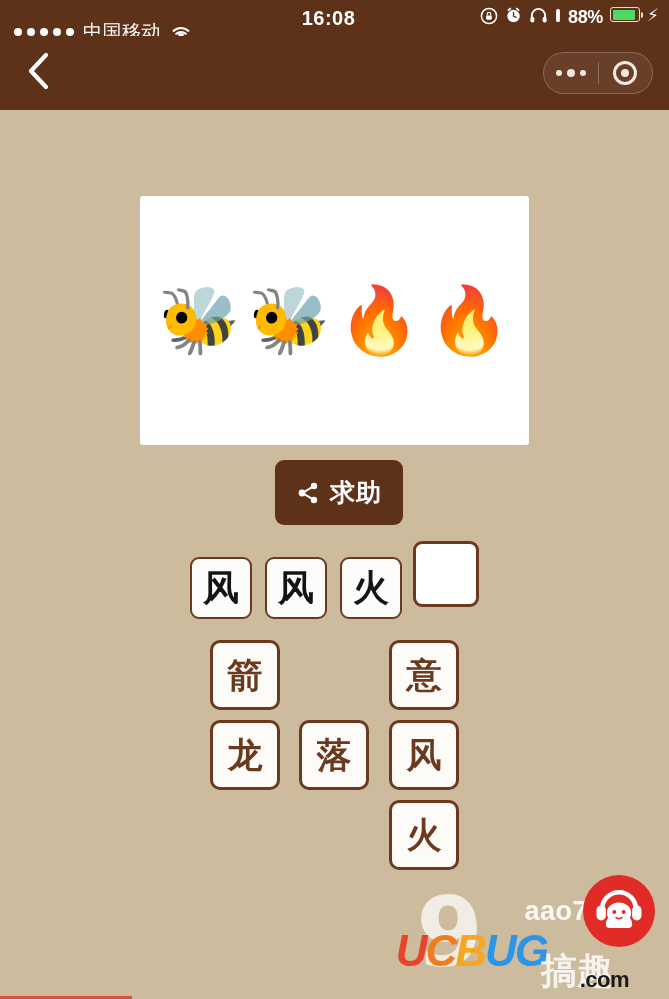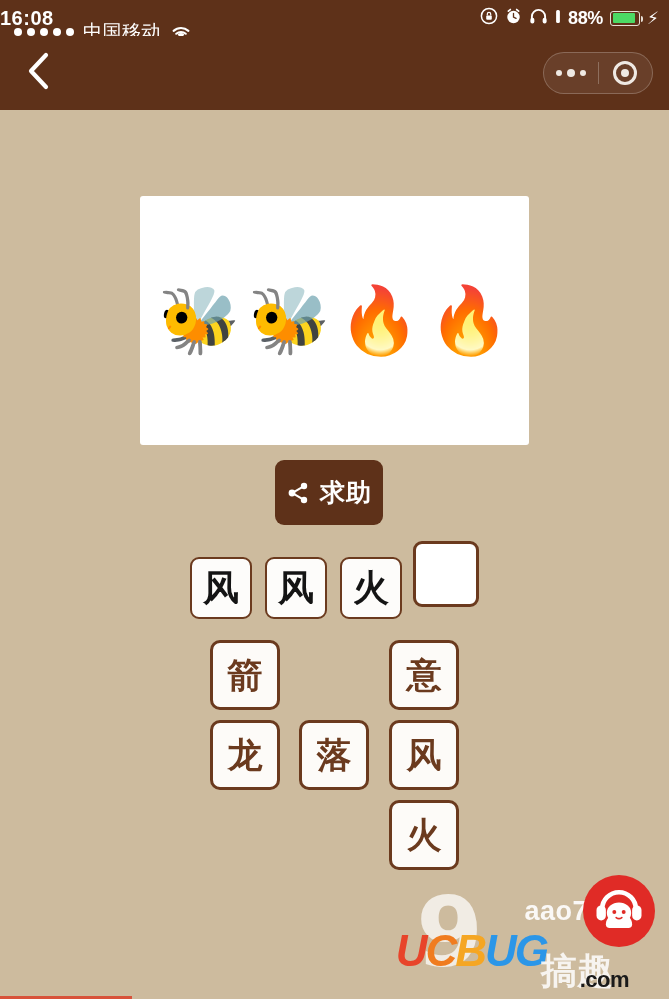--- a/index.html
+++ b/index.html
@@ -49,30 +49,30 @@
     font-size: 19px;
     letter-spacing: .5px;
     color: #fff;
     white-space: nowrap;
   }
   .wifi-ico { width: 22px; height: 16px; position: relative; display:block; }
 
   .sb-center {
     position: absolute;
     left: 0; right: 12px;
-    text-align: left;
+    text-align: center;
     font-size: 20px;
     font-weight: bold;
     letter-spacing: .5px;
   }
   .sb-right {
     position: absolute;
     right: 10px;
     display: flex;
-    align-items: center;
+    align-items: flex-start;
     gap: 7px;
   }
   .sb-pct { font-size: 18px; font-weight: bold; letter-spacing: -.3px; }
   .battery {
     width: 30px; height: 15px;
     border: 1.6px solid #e7ded6;
     border-radius: 3px;
     position: relative;
     padding: 1.5px;
   }
@@ -190,21 +190,21 @@
     font-size: 66px;
     line-height: 1;
     font-family: "DejaVu Sans", sans-serif;
     user-select: none;
   }
 
   
   .help-btn {
     position: absolute;
     top: 460px; left: 275px;
-    width: 108px; height: 65px;
+    width: 128px; height: 65px;
     background: #5e3119;
     border-radius: 9px;
     display: flex;
     align-items: center;
     justify-content: center;
     gap: 10px;
     cursor: pointer;
   }
   .share-ico { width: 24px; height: 24px; display: block; }
   .help-label {

